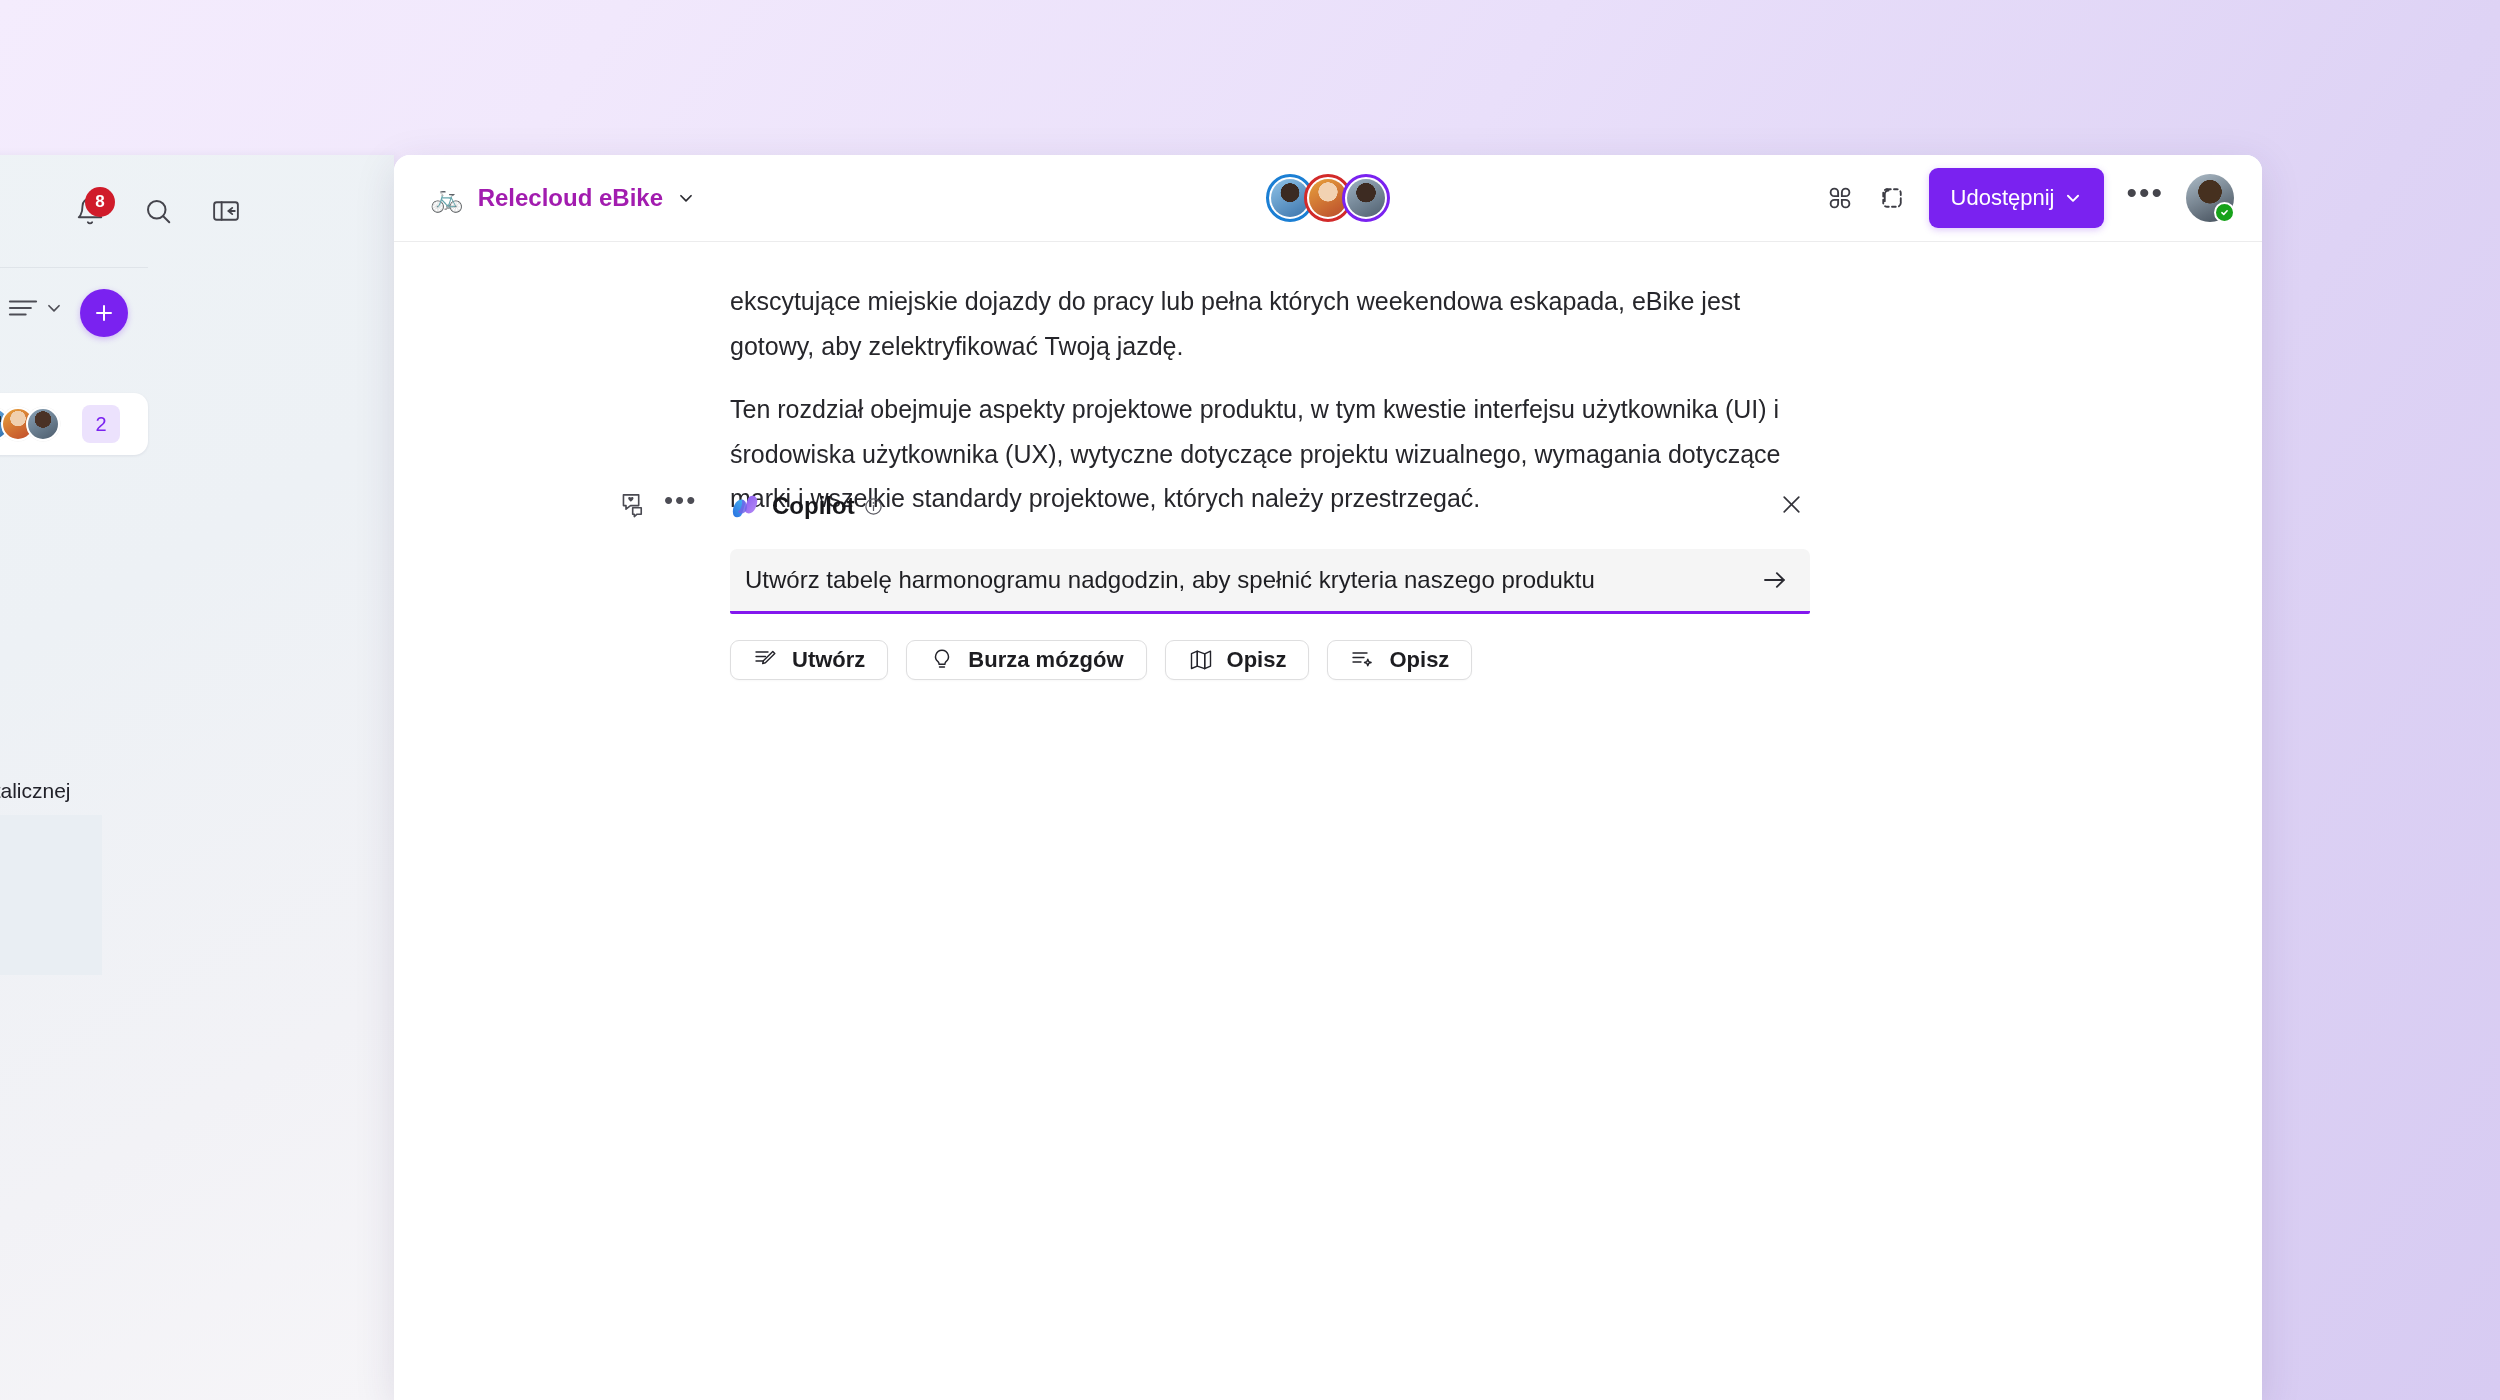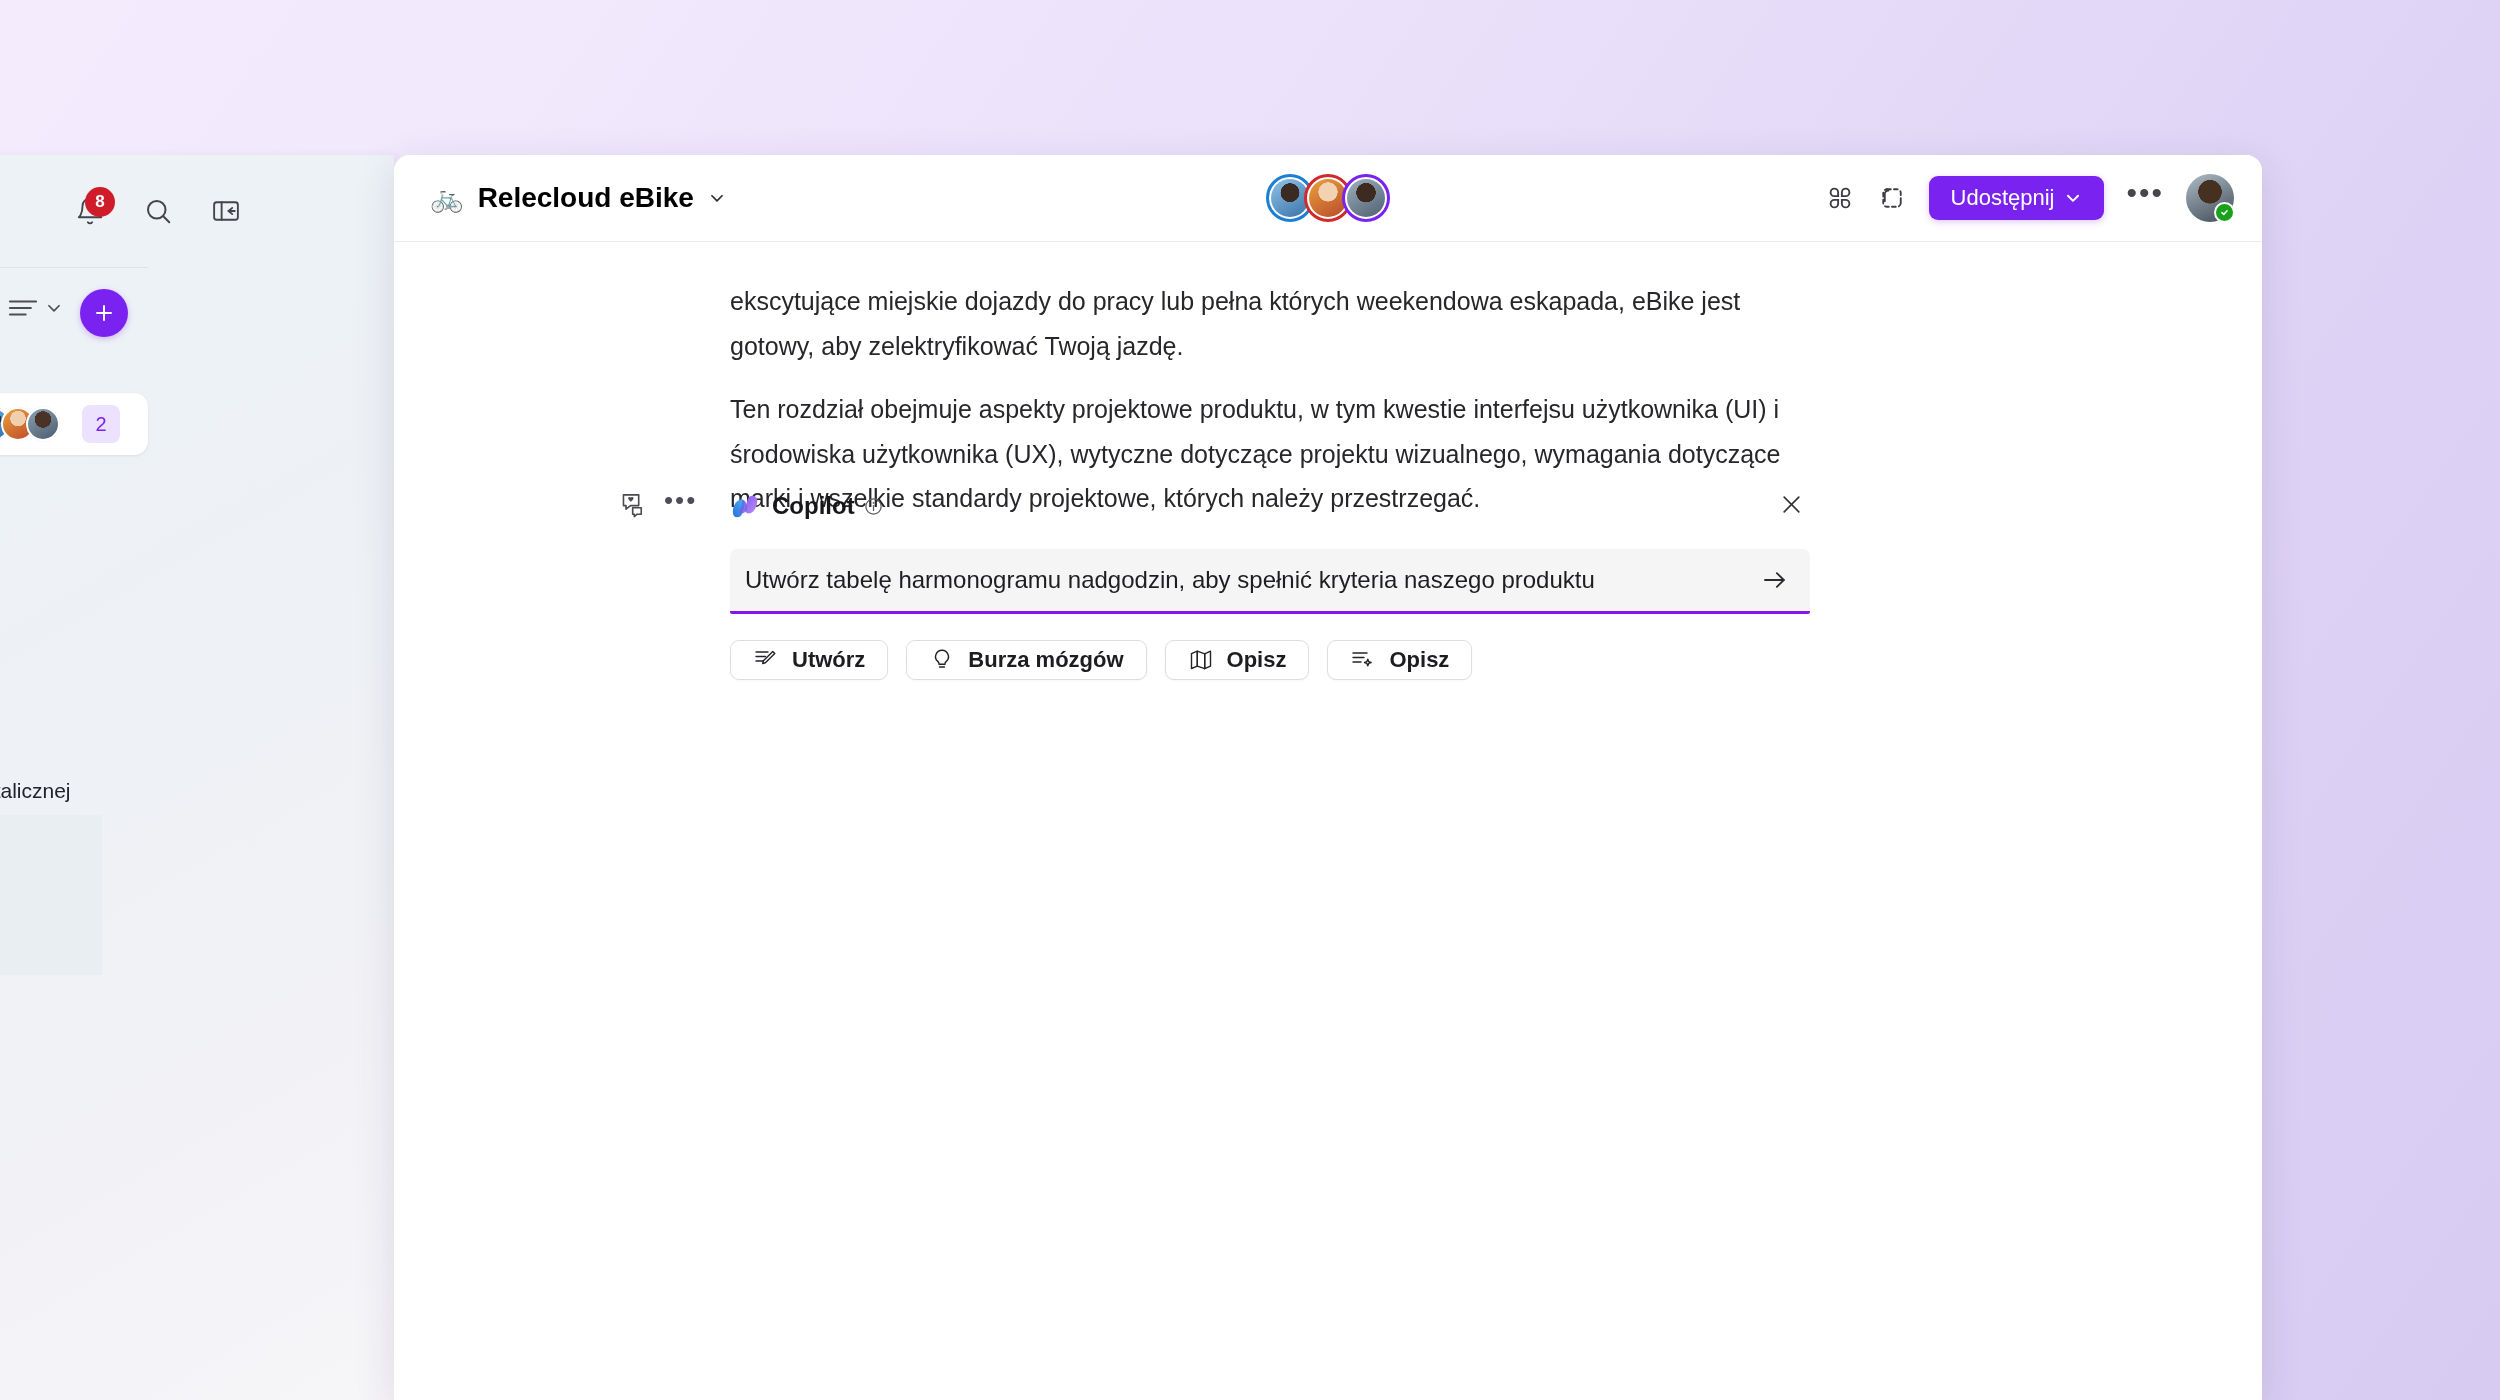--- a/index.html
+++ b/index.html
@@ -75,33 +75,33 @@
     position:absolute;left:394px;top:155px;width:1868px;height:1245px;
     background:#ffffff;border-top-left-radius:16px;border-top-right-radius:16px;
     box-shadow:0 10px 40px rgba(55,35,95,.13);overflow:hidden;
   }
   .win-top{
     position:relative;height:86px;display:flex;align-items:center;
     border-bottom:1px solid #ececed;background:#fff;
   }
   .doc-title{display:flex;align-items:center;gap:14px;margin-left:36px;cursor:pointer;}
   .doc-emoji{font-size:27px;line-height:1;}
-  .doc-title-txt{font-size:28px;font-weight:700;color:#000000;}
+  .doc-title-txt{font-size:24px;font-weight:700;color:#a21caf;}
   .av-group{position:absolute;left:50%;transform:translateX(-50%);display:flex;}
   .av-ring{
     width:48px;height:48px;border-radius:50%;margin-left:-10px;
     display:flex;align-items:center;justify-content:center;box-sizing:border-box;
     cursor:pointer;background:#fff;
   }
   .av-ring:first-child{margin-left:0;}
   .av-ring .inner{width:38px;height:38px;border-radius:50%;background-size:cover;}
   .top-right{position:absolute;right:28px;display:flex;align-items:center;gap:22px;}
   .share-btn{
     background:#7a22f0;color:#fff;border:none;border-radius:9px;
-    height:44px;padding:0 22px;font-size:22px;font-family:inherit;
+    height:60px;padding:0 22px;font-size:22px;font-family:inherit;
     display:flex;align-items:center;gap:10px;cursor:pointer;
     box-shadow:0 2px 7px rgba(122,34,240,.25);
   }
   .ellipsis{font-size:30px;color:#45454c;letter-spacing:2px;cursor:pointer;line-height:1;padding-bottom:10px;}
   .me-av{position:relative;width:48px;height:48px;border-radius:50%;background-size:cover;cursor:pointer;}
   .presence{
     position:absolute;right:-1px;bottom:-1px;width:17px;height:17px;border-radius:50%;
     background:#17a21a;border:2.5px solid #fff;display:flex;align-items:center;justify-content:center;
   }
 

